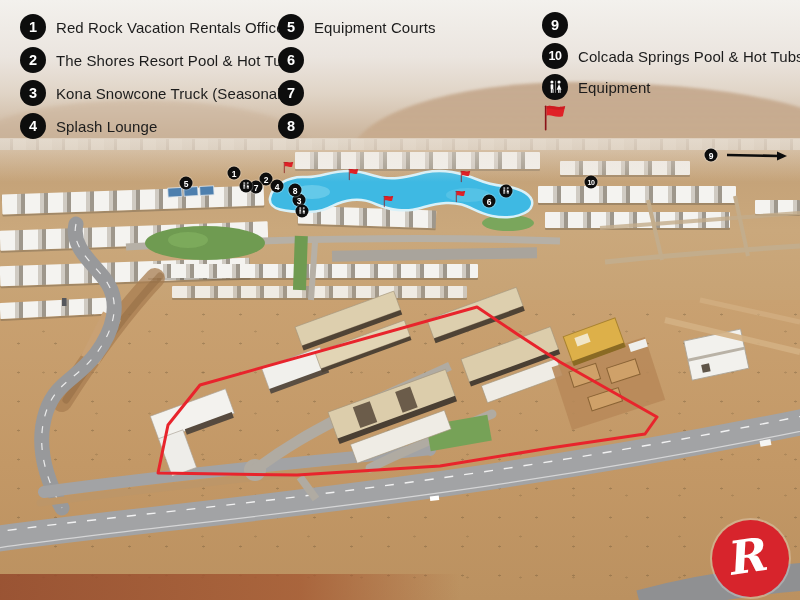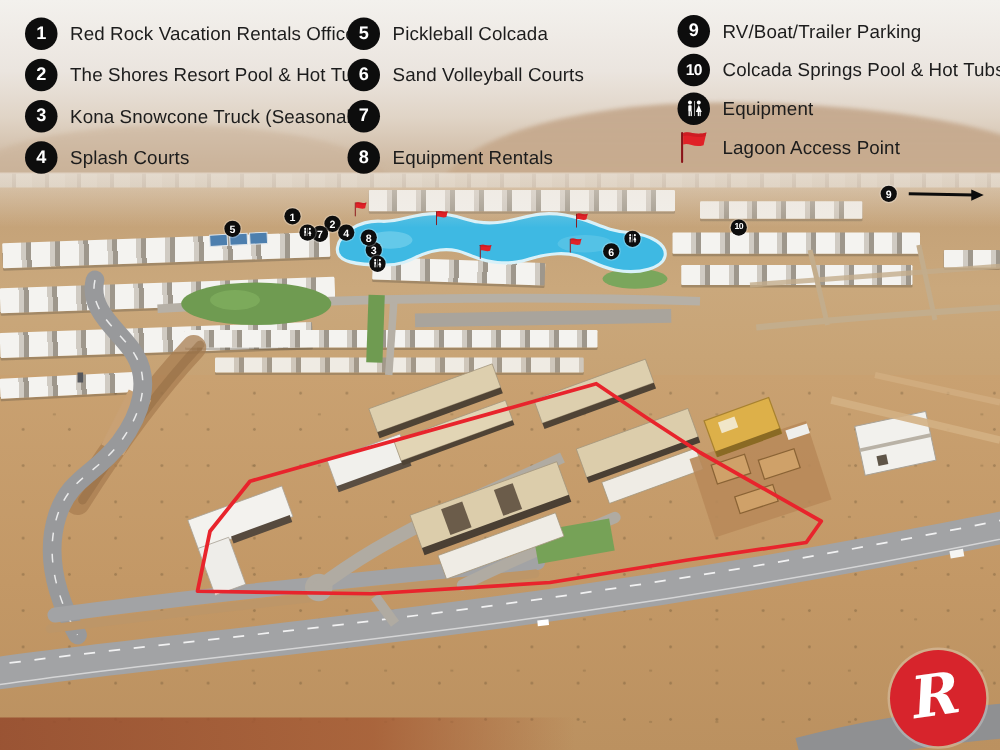--- a/index.html
+++ b/index.html
@@ -315,44 +315,41 @@
       <div class="legend-item">
         <span class="badge">2</span>
         <span class="legend-label">The Shores Resort Pool &amp; Hot Tub</span>
       </div>
       <div class="legend-item">
         <span class="badge">3</span>
         <span class="legend-label">Kona Snowcone Truck (Seasonal)</span>
       </div>
       <div class="legend-item">
         <span class="badge">4</span>
-        <span class="legend-label">Splash Courts</span>
+        <span class="legend-label">Splash Lounge</span>
       </div>
     </div>
   <div class="legend-col" id="legend-col-1" style="left:278px;top:14px;">
       <div class="legend-item">
         <span class="badge">5</span>
-        <span class="legend-label">Pickleball Colcada</span>
+        <span class="legend-label">Equipment Courts</span>
       </div>
       <div class="legend-item">
         <span class="badge">6</span>
-        <span class="legend-label">Sand Volleyball Courts</span>
       </div>
       <div class="legend-item">
         <span class="badge">7</span>
       </div>
       <div class="legend-item">
         <span class="badge">8</span>
-        <span class="legend-label">Equipment Rentals</span>
       </div>
     </div>
   <div class="legend-col tight" id="legend-col-2" style="left:542px;top:12px;">
       <div class="legend-item">
         <span class="badge">9</span>
-        <span class="legend-label">RV/Boat/Trailer Parking</span>
       </div>
       <div class="legend-item">
         <span class="badge two-digit">10</span>
         <span class="legend-label">Colcada Springs Pool &amp; Hot Tubs</span>
       </div>
       <div class="legend-item">
         <span class="badge">
           <svg viewBox="0 0 24 24">
             <g fill="#ffffff">
               <circle cx="7" cy="4.3" r="2.2"></circle>
@@ -370,21 +367,20 @@
         <span class="legend-label">Equipment</span>
       </div>
       <div class="legend-item">
         <span class="badge flag">
           <svg viewBox="0 0 26 30">
             <rect x="2" y="1.5" width="1.8" height="27" rx=".9" fill="#8a1318"></rect>
             <path d="M3.8,2.4 C9,0 14,5 24,2 L21.5,13 C13,15.5 9,10.5 3.8,12.5 Z" fill="#e02127"></path>
             <path d="M3.8,2.4 C9,0 14,5 24,2 L23.3,5 C13.5,8 9,3 3.8,5.2 Z" fill="#c01920" opacity=".6"></path>
           </svg>
         </span>
-        <span class="legend-label">Lagoon Access Point</span>
       </div>
     </div>
 
   <div class="layer logo">
     <span>R</span>
   </div>
 
 </div>
 
 </body></html>

